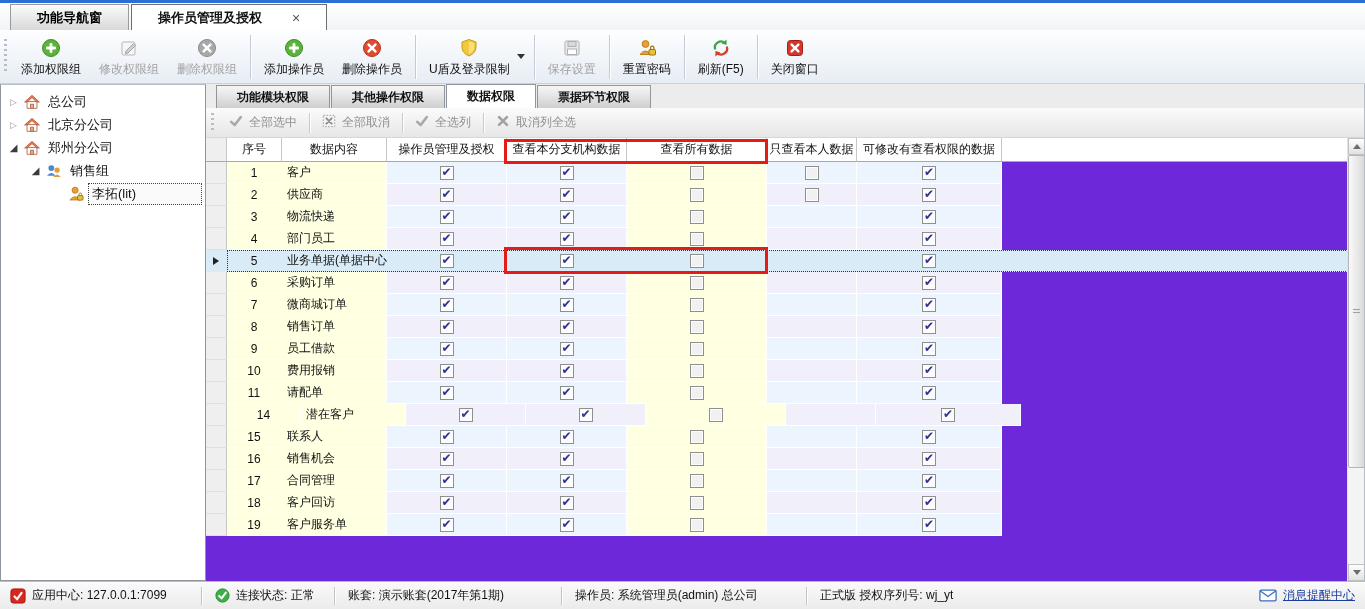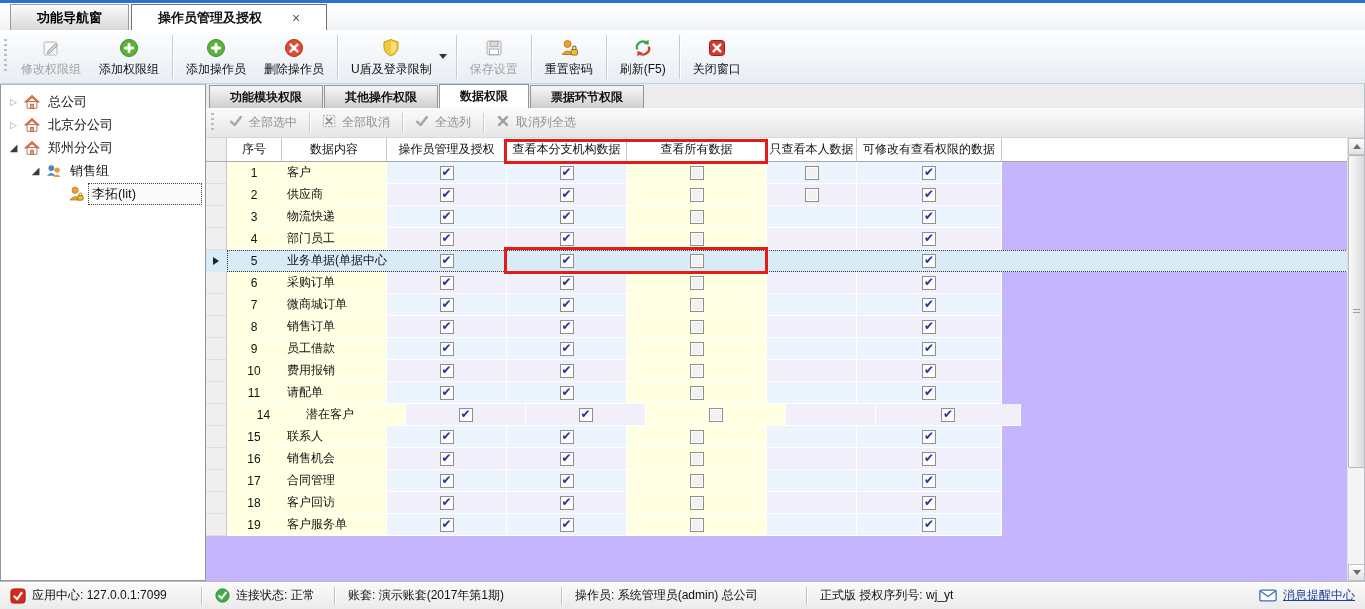--- a/index.html
+++ b/index.html
@@ -32,32 +32,32 @@
   .tree{width:206px;background:#fff;border:1px solid #8f969e;border-top:1px solid #b7bdc4;padding-top:5px}
   .titem{height:23px;display:flex;align-items:center;gap:3px;font-size:13px;white-space:nowrap}
   .exp{width:13px;text-align:center;font-size:9px;color:#9a9a9a;flex:0 0 13px}
   .exp.expanded{color:#3b3b3b;font-size:10px}
   .nicon{width:18px;height:18px;flex:0 0 18px}
   .nicon svg{width:18px;height:18px}
   .tlabel2{padding:2px 4px}
   .titem.selected .tlabel2{outline:1px dotted #444;outline-offset:-1px;background:#fafafa;flex:1;margin-right:3px}
 
   .main{flex:1;display:flex;flex-direction:column;border-right:1px solid #b7bdc4}
-  .mtabs{height:24px;background:#ececec;display:flex;align-items:flex-end;padding-left:3px}
+  .mtabs{height:24px;background:#ececec;display:flex;align-items:flex-end;padding-left:10px}
   .mtab{height:23px;line-height:22px;padding:0 20px;background:linear-gradient(#f7f7f7,#cfcfcf);border:1px solid #8f969e;border-bottom:none;margin-right:1px;font-weight:bold;font-size:12px}
   .mtab.active{background:#fff;height:24px;line-height:23px}
 
   .subbar{height:30px;background:linear-gradient(#fbfbfb,#e6e6e6);display:flex;align-items:center;padding-left:14px;position:relative;border-bottom:1px solid #d7d7d7}
   .sgrip{position:absolute;left:5px;top:5px;bottom:5px;width:3px;background:repeating-linear-gradient(180deg,#bcbcbc 0 2px,transparent 2px 5px)}
   .sbtn{display:flex;align-items:center;gap:6px;color:#8f8f8f;padding:0 9px;white-space:nowrap}
   .sbtn svg{width:14px;height:14px}
   .ssep{width:1px;height:20px;background:#c9c9c9;box-shadow:1px 0 0 #fff;margin:0 3px}
 
   
-  .grid{position:relative;flex:1;background:#c4b5fd;overflow:hidden}
+  .grid{position:relative;flex:1;background:#6d28d9;overflow:hidden}
   .hrow,.drow{display:flex}
   .hrow{height:24px}
   .hcell{border-right:1px solid #c6c6c6;border-bottom:1px solid #a9a9a9;background:#fff;display:flex;align-items:center;justify-content:center;height:24px;font-size:12px;white-space:nowrap}
   .hcell.marker{background:#efefef}
   .hcell.filler{flex:1;border-right:none}
   .drow{height:22px}
   .dcell{border-right:1px solid #fff;border-bottom:1px solid #fff;display:flex;align-items:center;justify-content:center;height:22px;font-size:12px;white-space:nowrap}
   .dcell.content{justify-content:flex-start;padding-left:5px}
   .dcell.marker{background:#efefef;border-right:1px solid #c6c6c6;border-bottom:1px solid #e0e0e0}
   .dcell.filler{flex:1;border:none;background:transparent}
@@ -106,39 +106,49 @@
     </div>
     <div class="wtab active">
       <span>操作员管理及授权</span>
       <span class="closex">×</span>
     </div>
   </div>
 
   <div class="toolbar">
     <div class="grip"></div>
     <div style="display:flex;align-items:center">
-        <div class="tbtn disabled ">
-       <span class="ticon">
-            <svg viewBox="0 0 20 20">
-              <rect x="3" y="4" width="13" height="13" rx="1.5" fill="#f7f7f7" stroke="#b5b5b5"></rect>
-              <path d="M7 13 L14.5 5.5 L16.5 7.5 L9 15 L6.3 15.6 Z" fill="#d2d2d2" stroke="#a3a3a3"></path>
-            </svg>
-          </span>
-       <span class="tlabel">修改权限组</span>
-
-     </div>
         <div class="tbtn  ">
        <span class="ticon">
             <svg viewBox="0 0 20 20">
               <circle cx="10" cy="10" r="8.5" fill="#5cb33a" stroke="#3e8c26"></circle>
               <rect x="5" y="8.6" width="10" height="2.8" rx="1.2" fill="#fff"></rect>
               <rect x="8.6" y="5" width="2.8" height="10" rx="1.2" fill="#fff"></rect>
             </svg>
           </span>
        <span class="tlabel">添加权限组</span>
+
+     </div>
+        <div class="tbtn disabled ">
+       <span class="ticon">
+            <svg viewBox="0 0 20 20">
+              <rect x="3" y="4" width="13" height="13" rx="1.5" fill="#f7f7f7" stroke="#b5b5b5"></rect>
+              <path d="M7 13 L14.5 5.5 L16.5 7.5 L9 15 L6.3 15.6 Z" fill="#d2d2d2" stroke="#a3a3a3"></path>
+            </svg>
+          </span>
+       <span class="tlabel">修改权限组</span>
+
+     </div>
+        <div class="tbtn disabled ">
+       <span class="ticon">
+            <svg viewBox="0 0 20 20">
+              <circle cx="10" cy="10" r="8.5" fill="#a9a9a9" stroke="#8a8a8a"></circle>
+              <path d="M6.6 6.6 L13.4 13.4 M13.4 6.6 L6.6 13.4" stroke="#fff" stroke-width="2.5" stroke-linecap="round"></path>
+            </svg>
+          </span>
+       <span class="tlabel">删除权限组</span>
 
      </div>
         <div class="tsep"></div>
         <div class="tbtn  ">
        <span class="ticon">
             <svg viewBox="0 0 20 20">
               <circle cx="10" cy="10" r="8.5" fill="#5cb33a" stroke="#3e8c26"></circle>
               <rect x="5" y="8.6" width="10" height="2.8" rx="1.2" fill="#fff"></rect>
               <rect x="8.6" y="5" width="2.8" height="10" rx="1.2" fill="#fff"></rect>
             </svg>

